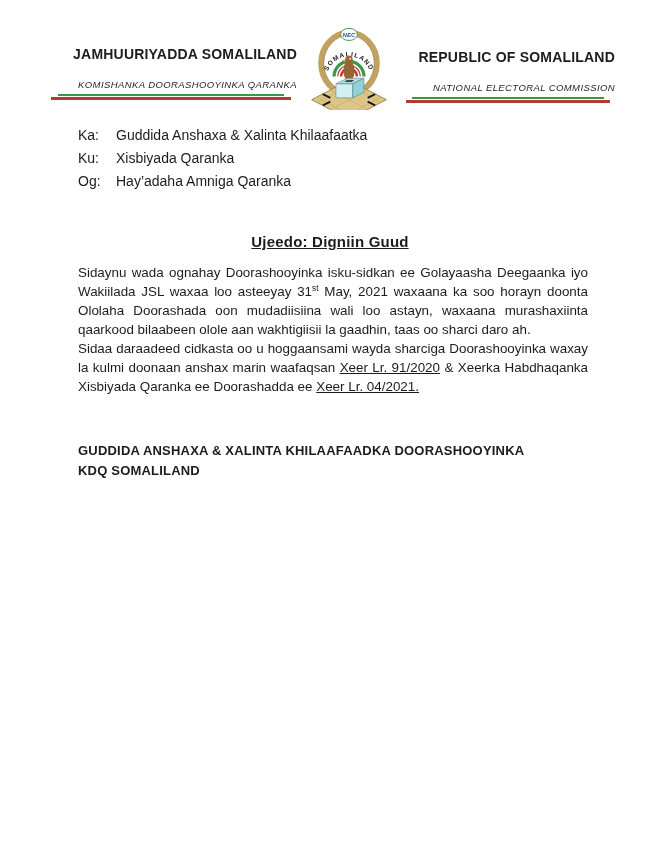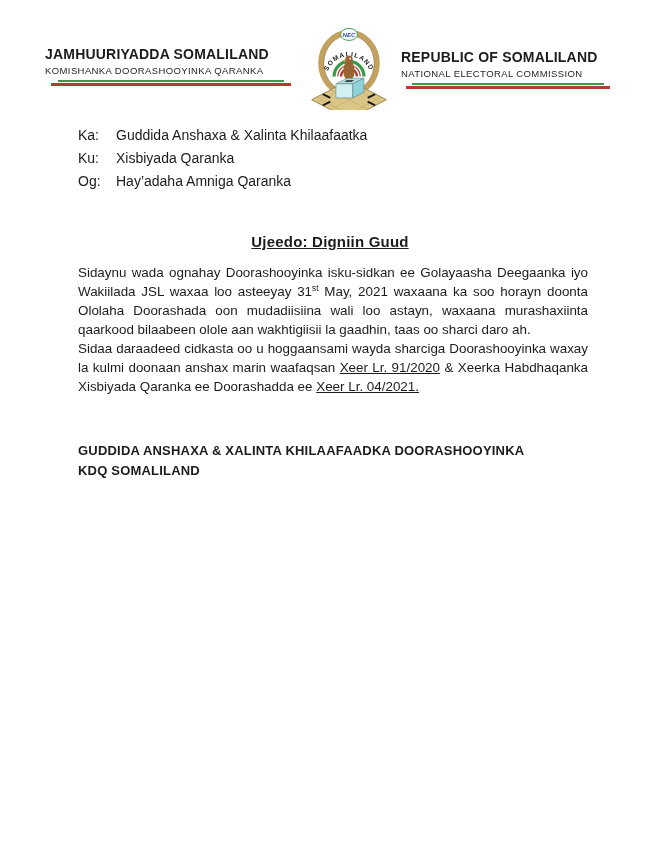--- a/index.html
+++ b/index.html
@@ -2,25 +2,25 @@
 <html><head>
 <meta charset="utf-8">
 <style>
   html,body{margin:0;padding:0;background:#ffffff;}
   .page{
     width:660px;height:854px;background:#ffffff;position:relative;overflow:hidden;
     font-family:"Liberation Sans", sans-serif;color:#1c1c1c;
   }
   
   .letterhead{display:flex;align-items:flex-start;justify-content:center;padding-top:26px;}
-  .lh-block{text-align:left;}
+  .lh-block{text-align:right;}
   .lh-left{width:252px;margin-top:20px;}
   .lh-right{width:214px;margin-top:23px;}
   .lh-title{font-size:14px;font-weight:bold;letter-spacing:.2px;white-space:nowrap;}
-  .lh-sub{font-size:9.5px;margin-top:3px;letter-spacing:.4px;white-space:nowrap;color:#252525;}
+  .lh-sub{font-size:9.5px;margin-top:17px;letter-spacing:.4px;white-space:nowrap;color:#252525;font-style:italic;}
   .rule{margin-top:4px;}
   .rule-green{height:2px;width:90%;margin:0 auto;}
   .rule-red{height:3px;width:95%;margin:1px auto 0 auto;}
   .logo-wrap{width:96px;height:84px;margin:0 4px;flex:0 0 auto;}
   
   .recipients{margin:14px 0 0 78px;font-size:14px;}
   .rcpt-row{display:flex;line-height:23px;}
   .rcpt-label{width:38px;flex:0 0 auto;}
   .rcpt-value{}
   .bold{font-weight:normal;}

